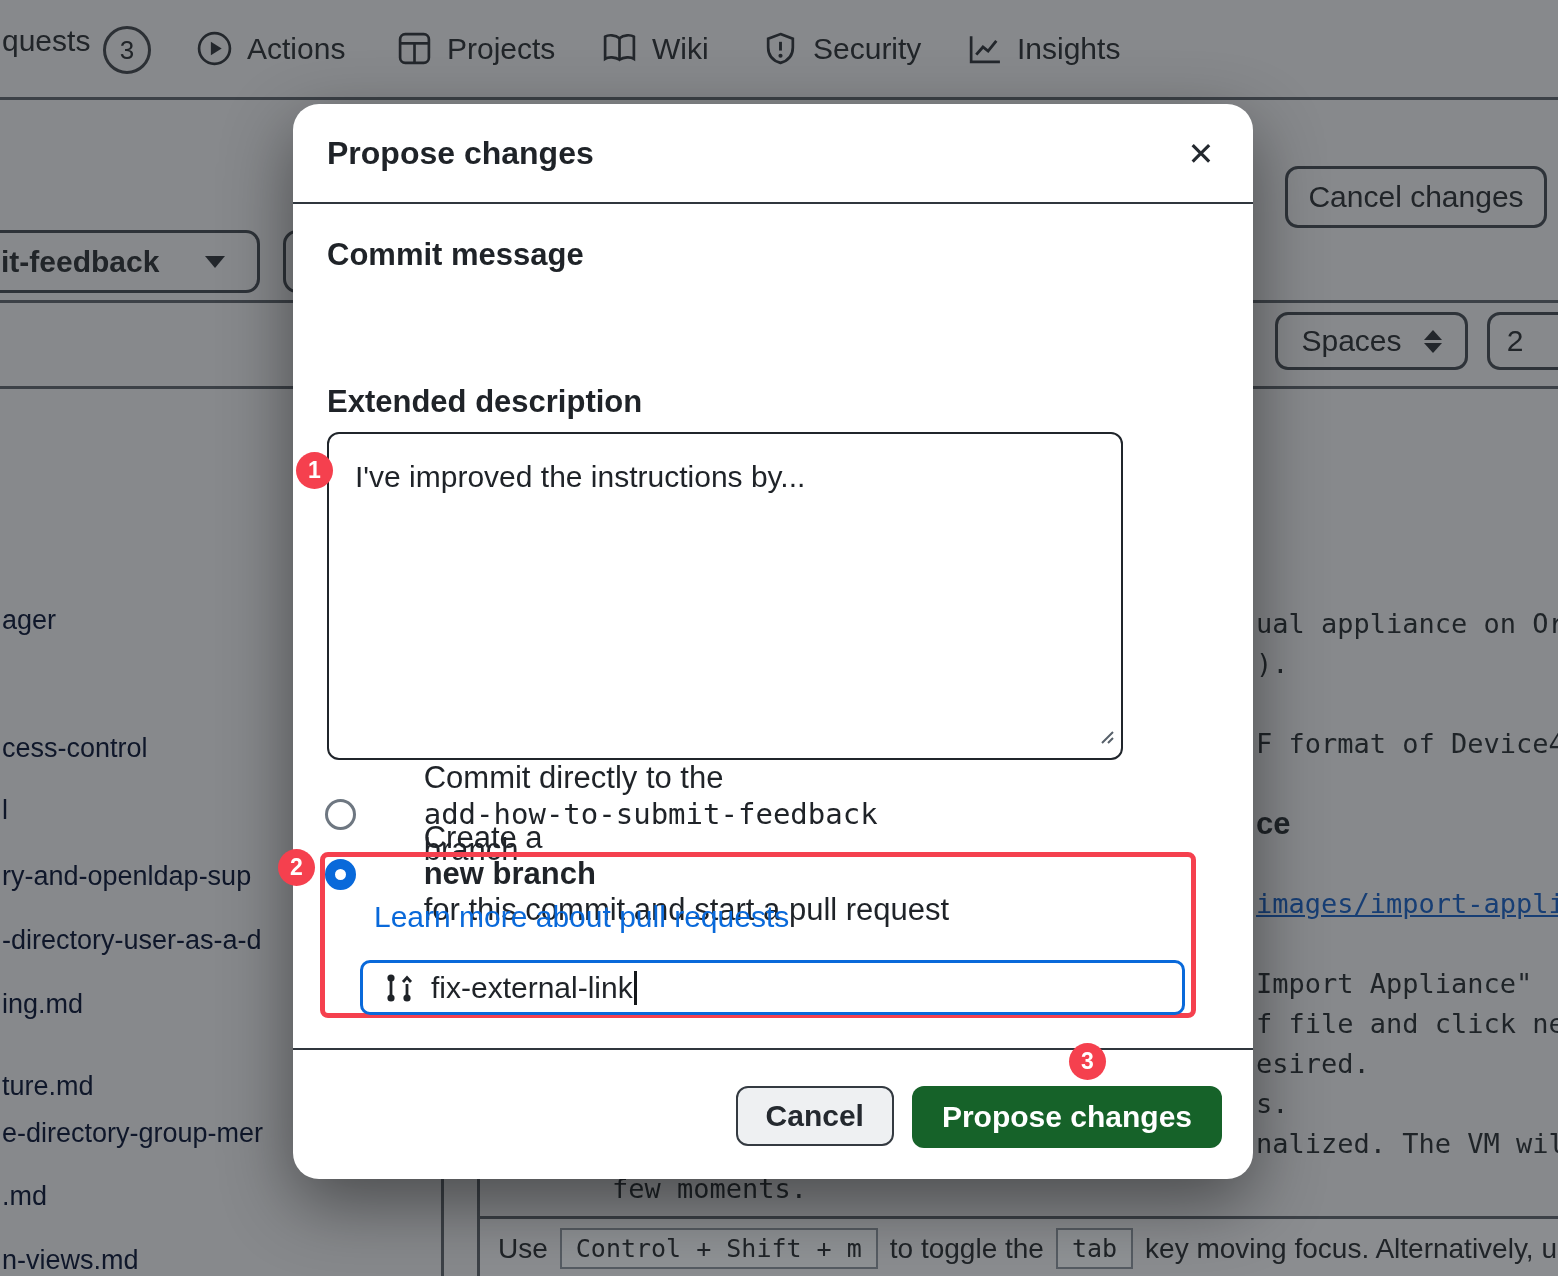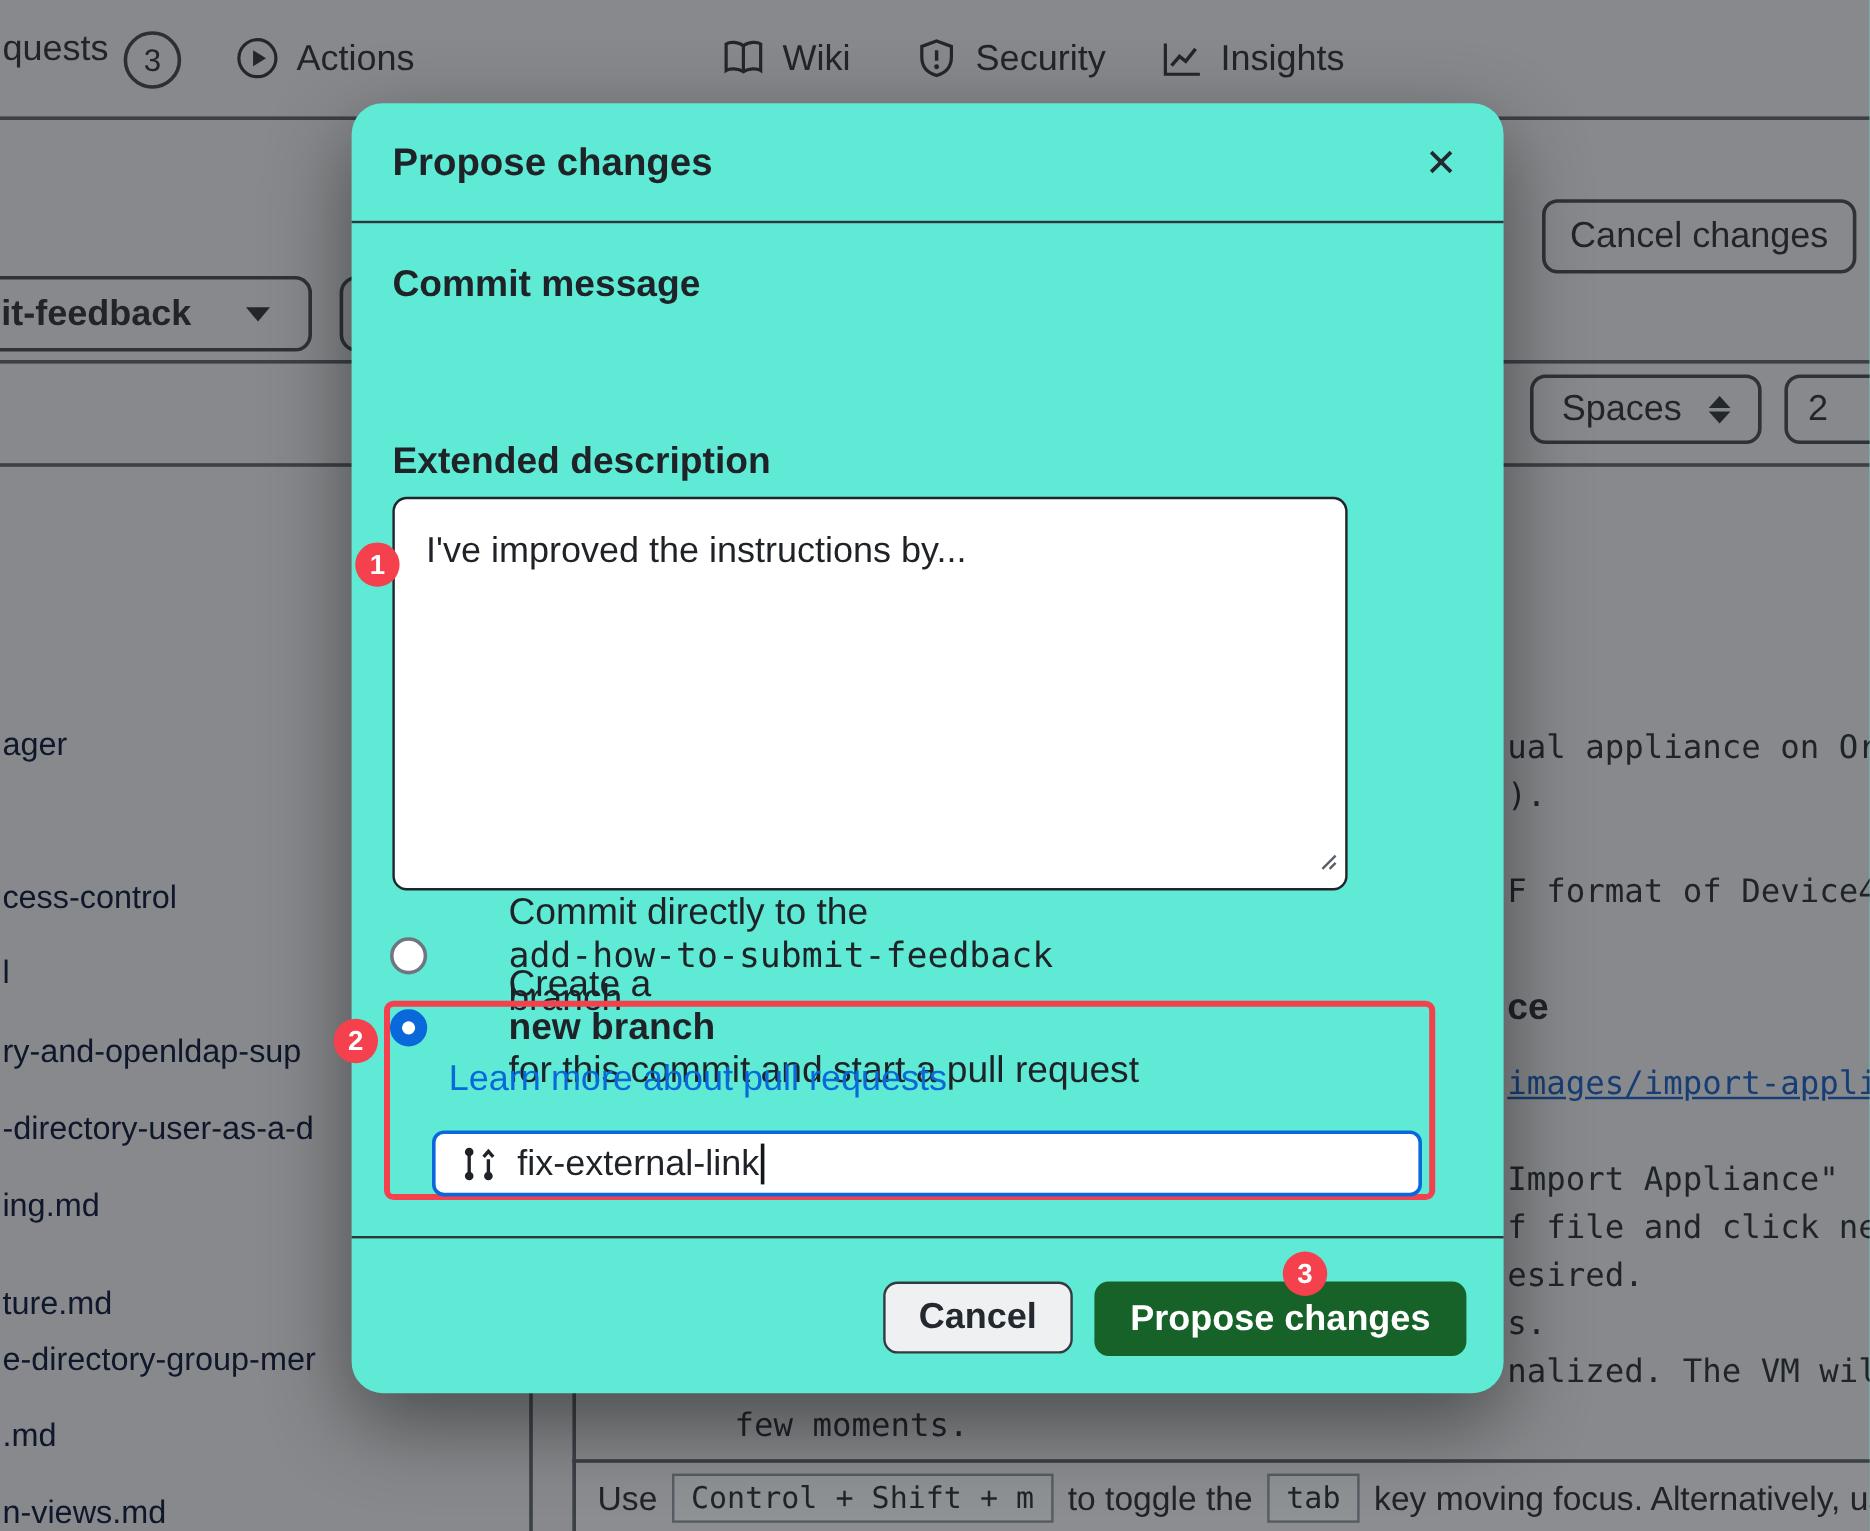--- a/index.html
+++ b/index.html
@@ -28,21 +28,21 @@
   .statusbar { position:absolute; left:477px; right:-200px; top:1216px; height:62px;
     border-top:3px solid #3c4147; border-left:3px solid #3c4147; background:#8b8d90;
     display:flex; align-items:center; gap:12px; padding-left:18px; font-size:28px; color:#202428; white-space:nowrap; }
   .kbd { font-family:"DejaVu Sans Mono","Liberation Mono",monospace; font-size:25px; background:#8f9295; border:2px solid #565c63; border-radius:0; padding:4px 14px; }
   .sort-icon { display:inline-flex; flex-direction:column; gap:3px; margin-left:22px; }
   .tri-up { width:0; height:0; border-left:9px solid transparent; border-right:9px solid transparent; border-bottom:10px solid #23272c; }
   .tri-down { width:0; height:0; border-left:9px solid transparent; border-right:9px solid transparent; border-top:10px solid #23272c; }
   .caret-down { width:0; height:0; border-left:10px solid transparent; border-right:10px solid transparent; border-top:12px solid #23272c; }
 
   
-  .modal { position:absolute; left:293px; top:86px; width:960px; height:1075px; background:#5eead4;
+  .modal { position:absolute; left:293px; top:104px; width:960px; height:1075px; background:#ffffff;
     border-radius:26px; box-shadow:0 24px 70px rgba(0,0,0,0.45); z-index:10; color:#1f2328; }
   .modal-header { position:absolute; top:0; left:0; right:0; height:100px; border-bottom:2px solid #30363d; }
   .modal-title { position:absolute; left:34px; top:0; height:98px; display:flex; align-items:center; font-size:32px; font-weight:700; }
   .modal-close { position:absolute; right:30px; top:28px; width:44px; height:44px; display:flex; align-items:center; justify-content:center; font-size:32px; color:#24292f; cursor:pointer; }
   .field-label { position:absolute; left:34px; font-size:31px; font-weight:700; }
   .text-input { position:absolute; left:34px; width:892px; height:56px; border:2.5px solid #20252b; border-radius:12px;
     display:flex; align-items:center; padding-left:24px; font-size:30px; color:#1f2328; background:#fff; }
   .textarea { position:absolute; left:34px; top:328px; width:796px; height:328px; border:2.5px solid #20252b; border-radius:12px;
     padding:26px; font-size:30px; color:#1f2328; background:#fff; }
   .resize-handle { position:absolute; right:6px; bottom:6px; }
@@ -81,20 +81,28 @@
     </div>
 
     <div class="nav-item" style="left:196px;">
       <svg width="37" height="37" viewBox="0 0 36 36">
         <circle cx="18" cy="18" r="15" fill="none" stroke="#23272c" stroke-width="2.6"></circle>
         <path d="M14.5 11.5 L25 18 L14.5 24.5 Z" fill="#23272c"></path>
       </svg>
       <span>Actions</span>
     </div>
 
+    <div class="nav-item" style="left:396px;">
+      <svg width="37" height="37" viewBox="0 0 36 36">
+        <rect x="4" y="4" width="28" height="28" rx="5" fill="none" stroke="#23272c" stroke-width="2.6"></rect>
+        <line x1="4" y1="13" x2="32" y2="13" stroke="#23272c" stroke-width="2.6"></line>
+        <line x1="18" y1="13" x2="18" y2="32" stroke="#23272c" stroke-width="2.6"></line>
+      </svg>
+      <span>Projects</span>
+    </div>
 
     <div class="nav-item" style="left:601px;">
       <svg width="37" height="37" viewBox="0 0 36 36">
         <path d="M18 8 C14 4.5 7 4.5 4 6.5 L4 28 C7 26 14 26 18 29 C22 26 29 26 32 28 L32 6.5 C29 4.5 22 4.5 18 8 Z" fill="none" stroke="#23272c" stroke-width="2.6"></path>
         <line x1="18" y1="8" x2="18" y2="29" stroke="#23272c" stroke-width="2.6"></line>
       </svg>
       <span>Wiki</span>
     </div>
 
     <div class="nav-item" style="left:762px;">
@@ -152,21 +160,21 @@
     <span class="sidebar-item" style="top:1245px;">n-views.md</span>
   </div>
 
   <div class="vline" style="left:441px; top:388px; bottom:0;"></div>
   <div class="vline" style="left:477px; top:388px; bottom:0;"></div>
 
   <div>
     <span class="code-line mono" style="top:608px;">ual appliance on Orac</span>
     <span class="code-line mono" style="top:648px;">).</span>
     <span class="code-line mono" style="top:728px;">F format of Device42.</span>
-    <span class="code-heading" style="top:806px;margin-top:15px;">ce</span>
+    <span class="code-heading" style="top:806px;">ce</span>
     <span class="code-link mono" style="top:888px;">images/import-applian</span>
     <span class="code-line mono" style="top:968px;">Import Appliance"</span>
     <span class="code-line mono" style="top:1008px;">f file and click next</span>
     <span class="code-line mono" style="top:1048px;">esired.</span>
     <span class="code-line mono" style="top:1088px;">s.</span>
     <span class="code-line mono" style="top:1128px;">nalized. The VM will</span>
     <span class="code-line mono" style="left:612px; top:1173px;">few moments.</span>
   </div>
 
   <div class="statusbar">

